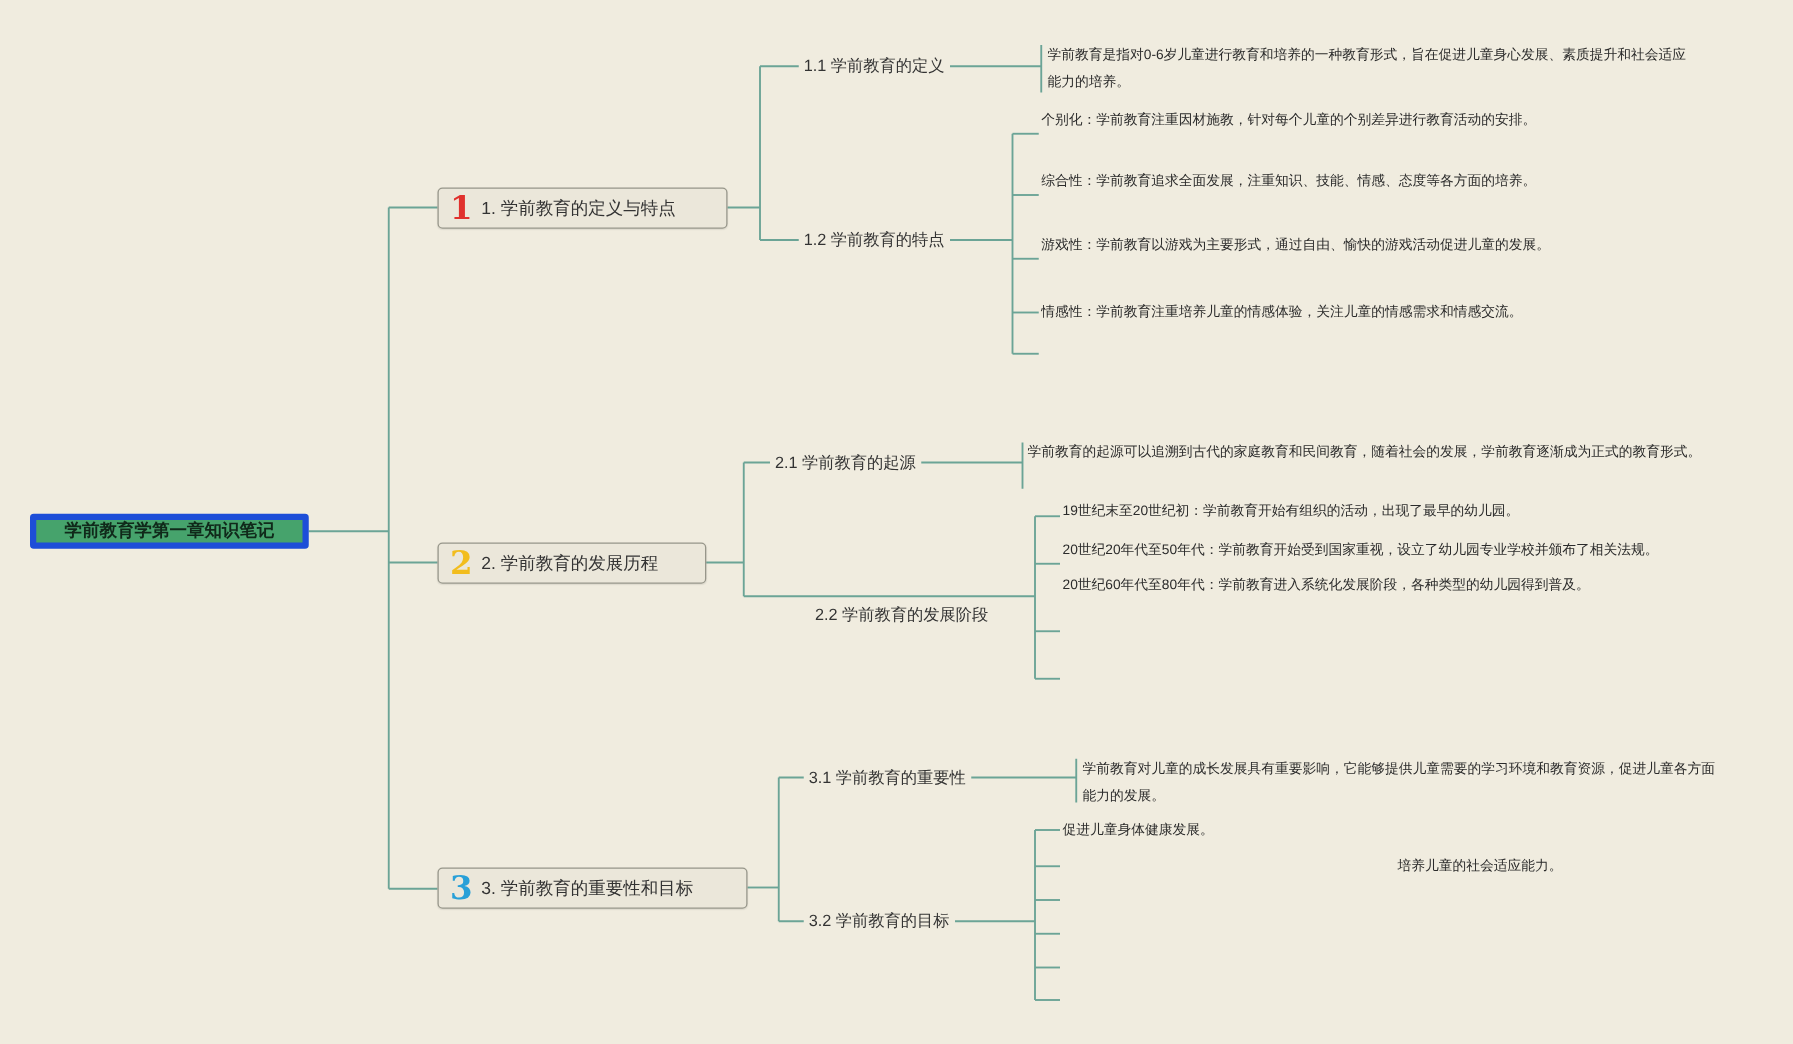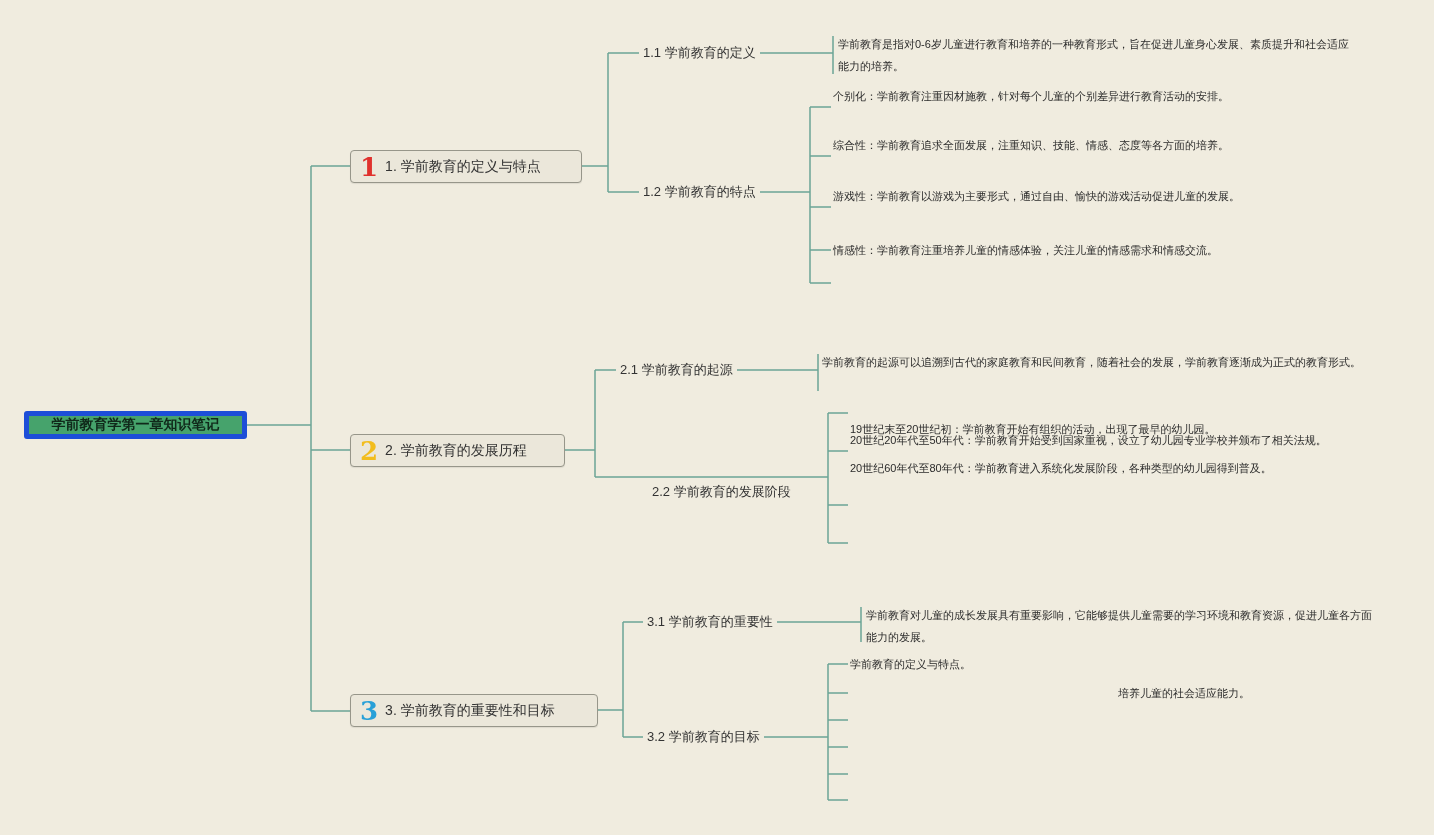--- a/index.html
+++ b/index.html
@@ -137,21 +137,21 @@
   <div class="sub-label" style="left:643px;top:613px;">3.1 学前教育的重要性</div>
   <div class="sub-label" style="left:643px;top:728px;">3.2 学前教育的目标</div>
 
   <div class="leaf" style="left:838px;top:33px;width:520px;">学前教育是指对0-6岁儿童进行教育和培养的一种教育形式，旨在促进儿童身心发展、素质提升和社会适应能力的培养。</div>
   <div class="leaf" style="left:833px;top:85px;width:515px;">个别化：学前教育注重因材施教，针对每个儿童的个别差异进行教育活动的安排。</div>
   <div class="leaf" style="left:833px;top:134px;width:515px;">综合性：学前教育追求全面发展，注重知识、技能、情感、态度等各方面的培养。</div>
   <div class="leaf" style="left:833px;top:185px;width:515px;">游戏性：学前教育以游戏为主要形式，通过自由、愉快的游戏活动促进儿童的发展。</div>
   <div class="leaf" style="left:833px;top:239px;width:530px;">情感性：学前教育注重培养儿童的情感体验，关注儿童的情感需求和情感交流。</div>
 
   <div class="leaf" style="left:822px;top:351px;width:545px;">学前教育的起源可以追溯到古代的家庭教育和民间教育，随着社会的发展，学前教育逐渐成为正式的教育形式。</div>
-  <div class="leaf" style="left:850px;top:418px;width:530px;">19世纪末至20世纪初：学前教育开始有组织的活动，出现了最早的幼儿园。</div>
+  <div class="leaf" style="left:850px;top:398px;width:530px;">19世纪末至20世纪初：学前教育开始有组织的活动，出现了最早的幼儿园。</div>
   <div class="leaf" style="left:850px;top:429px;width:530px;">20世纪20年代至50年代：学前教育开始受到国家重视，设立了幼儿园专业学校并颁布了相关法规。</div>
   <div class="leaf" style="left:850px;top:457px;width:530px;">20世纪60年代至80年代：学前教育进入系统化发展阶段，各种类型的幼儿园得到普及。</div>
 
   <div class="leaf" style="left:866px;top:604px;width:515px;">学前教育对儿童的成长发展具有重要影响，它能够提供儿童需要的学习环境和教育资源，促进儿童各方面能力的发展。</div>
-  <div class="leaf" style="left:850px;top:653px;width:400px;">学前教育的定义与特点。</div>
+  <div class="leaf" style="left:850px;top:653px;width:400px;">促进儿童身体健康发展。</div>
   <div class="leaf" style="left:850px;top:682px;width:400px;text-align:right;">培养儿童的社会适应能力。</div>
 
 </div>
 
 </body></html>

